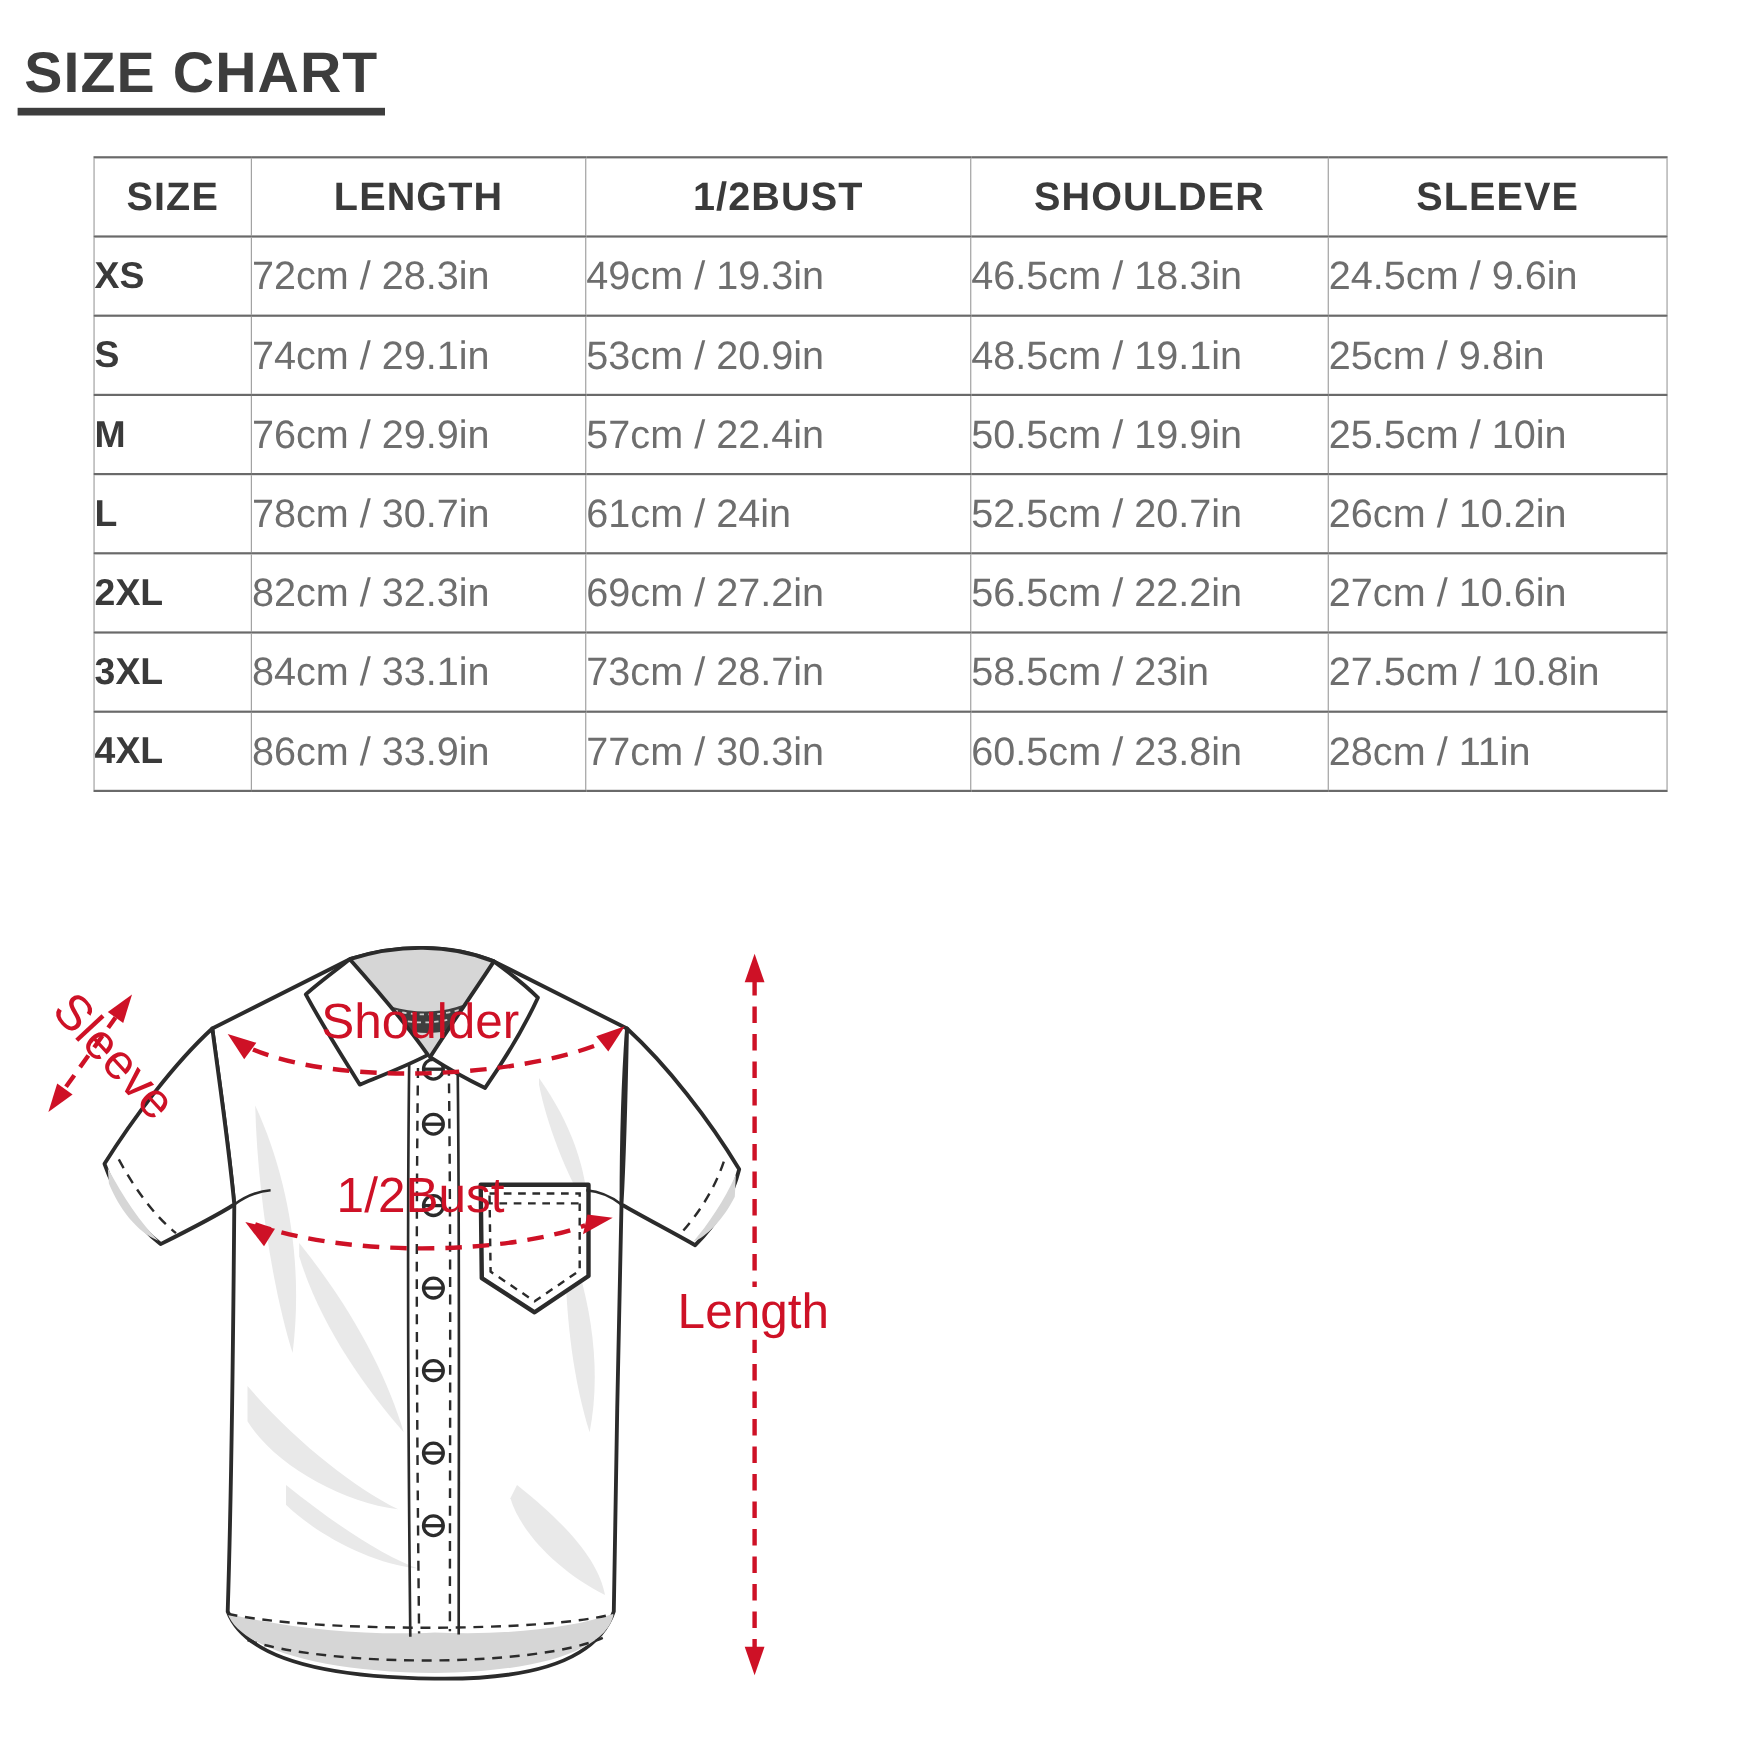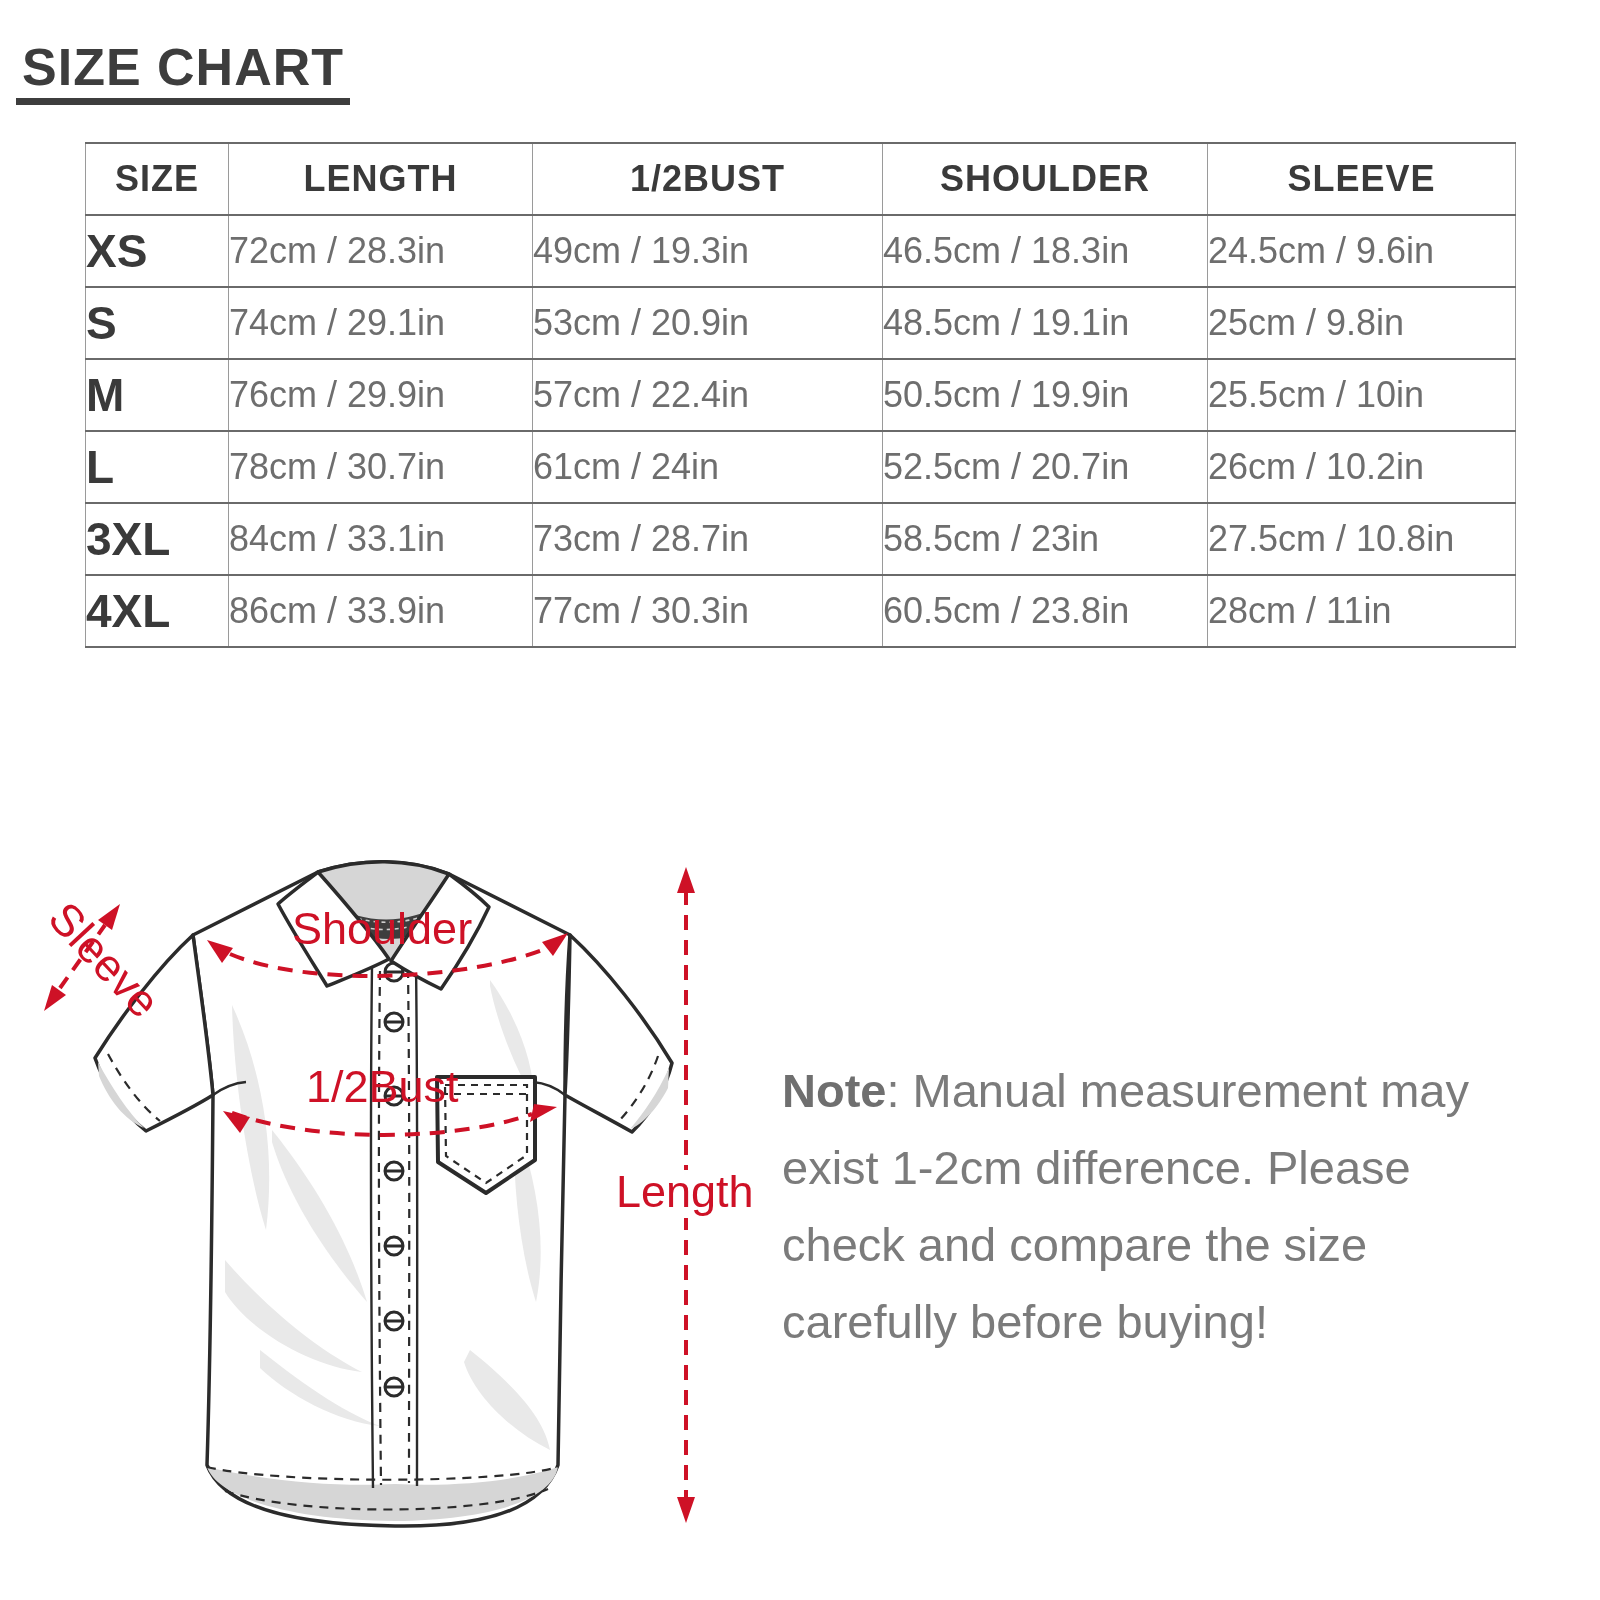--- a/index.html
+++ b/index.html
@@ -13,21 +13,21 @@
 
   
   .size-table{position:absolute;left:85px;top:142px;width:1430px;border-collapse:collapse;
               table-layout:fixed;}
   .size-table th,.size-table td{height:70px;vertical-align:middle;
               border-top:2px solid #6a6a6a;border-bottom:2px solid #6a6a6a;
               border-left:1px solid #9a9a9a;border-right:1px solid #9a9a9a;
               padding:0;overflow:hidden;white-space:nowrap;}
   .size-table th{font-size:36px;font-weight:bold;color:#3a3a3a;letter-spacing:1px;}
   .size-table td{font-size:36px;color:#6e6e6e;}
-  .size-table td.size-col{font-size:46px;font-weight:bold;color:#3a3a3a;margin-top:48px;}
+  .size-table td.size-col{font-size:34px;font-weight:bold;color:#3a3a3a;margin-top:48px;}
 
   
   .shirt-svg{position:absolute;left:20px;top:830px;width:740px;height:740px;}
   .outline{fill:#ffffff;stroke:#2b2b2b;stroke-width:3.5;stroke-linejoin:round;}
   .thinline{fill:none;stroke:#2b2b2b;stroke-width:2.4;}
   .stitch{fill:none;stroke:#2b2b2b;stroke-width:2.2;stroke-dasharray:9 7;}
   .shade{fill:#e9e9e9;stroke:none;}
   .shade-dark{fill:#d6d6d6;stroke:none;}
   .red-stroke{fill:none;stroke:currentColor;stroke-width:4;}
   .red-dash{stroke-dasharray:15 10;}
@@ -89,20 +89,27 @@
           <td>25.5cm / 10in</td>
         </tr>
         <tr>
           <td class="size-col">L</td>
           <td>78cm / 30.7in</td>
           <td>61cm / 24in</td>
           <td>52.5cm / 20.7in</td>
           <td>26cm / 10.2in</td>
         </tr>
         <tr>
+          <td class="size-col">2XL</td>
+          <td>82cm / 32.3in</td>
+          <td>69cm / 27.2in</td>
+          <td>56.5cm / 22.2in</td>
+          <td>27cm / 10.6in</td>
+        </tr>
+        <tr>
           <td class="size-col">3XL</td>
           <td>84cm / 33.1in</td>
           <td>73cm / 28.7in</td>
           <td>58.5cm / 23in</td>
           <td>27.5cm / 10.8in</td>
         </tr>
         <tr>
           <td class="size-col">4XL</td>
           <td>86cm / 33.9in</td>
           <td>77cm / 30.3in</td>
@@ -212,20 +219,14 @@
       <text class="red-label" transform="translate(26,90) rotate(47)" x="0" y="0">Sleeve</text>
 
       <path class="red-stroke red-dash" d="M 666,60 L 666,670"></path>
       <polygon class="red-fill" points="666,37 657,63 675,63"></polygon>
       <polygon class="red-fill" points="666,693 657,667 675,667"></polygon>
       <rect x="592" y="340" width="146" height="48" fill="#ffffff"></rect>
       <text class="red-label" x="596" y="377">Length</text>
     </g>
   </svg>
 
-  <div class="note">
-    <div><b>Note</b><span>: Manual measurement may</span></div>
-    <div>exist 1-2cm difference. Please</div>
-    <div>check and compare the size</div>
-    <div>carefully before buying!</div>
-  </div>
 
 </div>
 
 </body></html>

